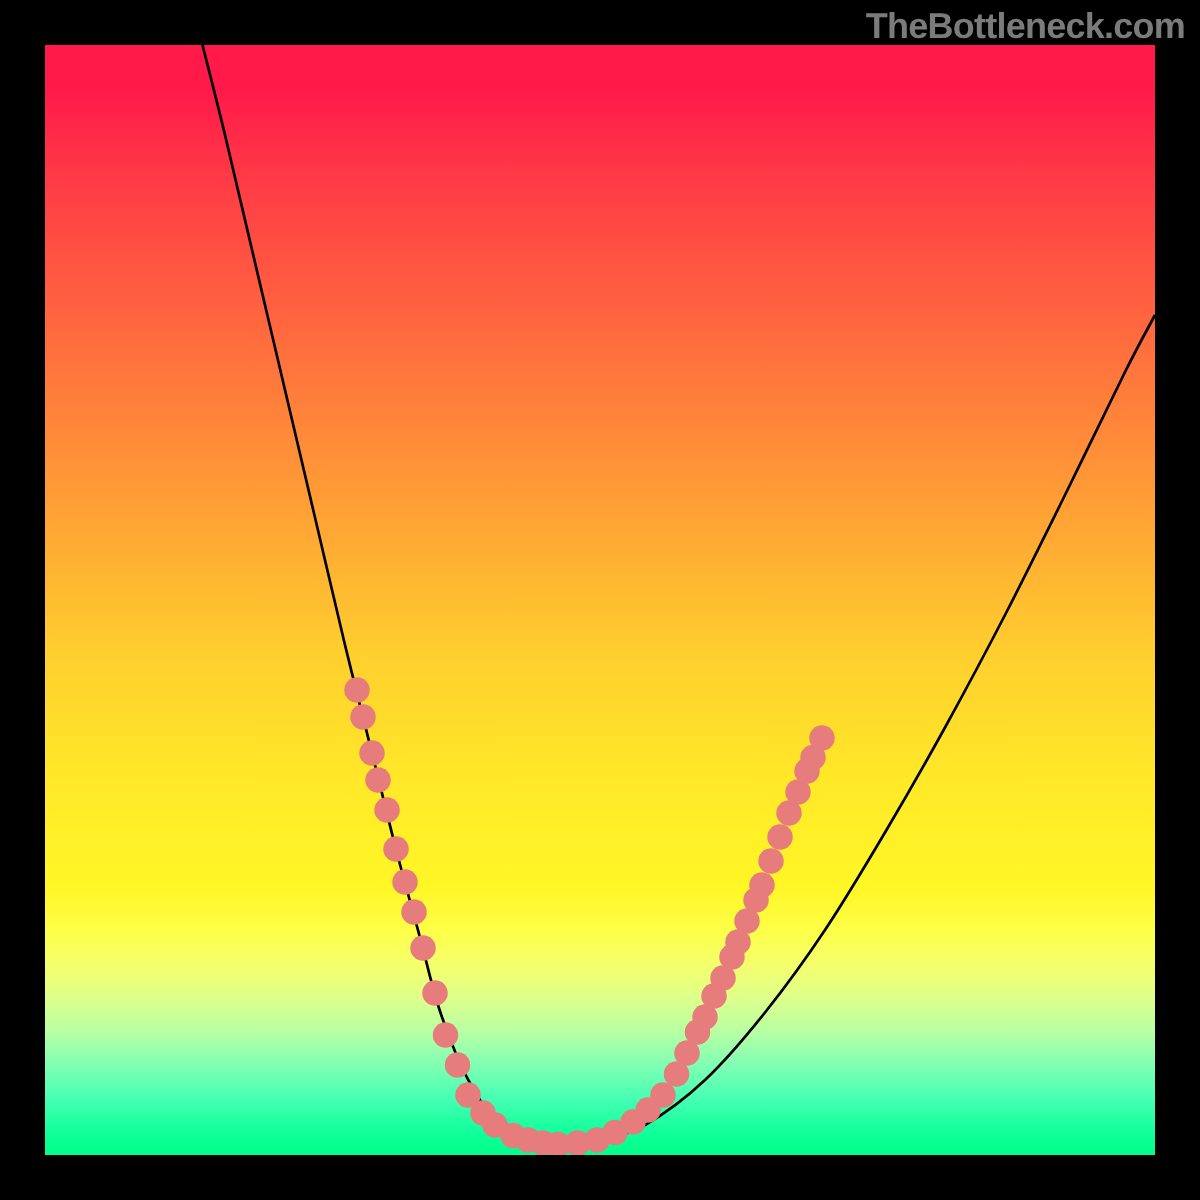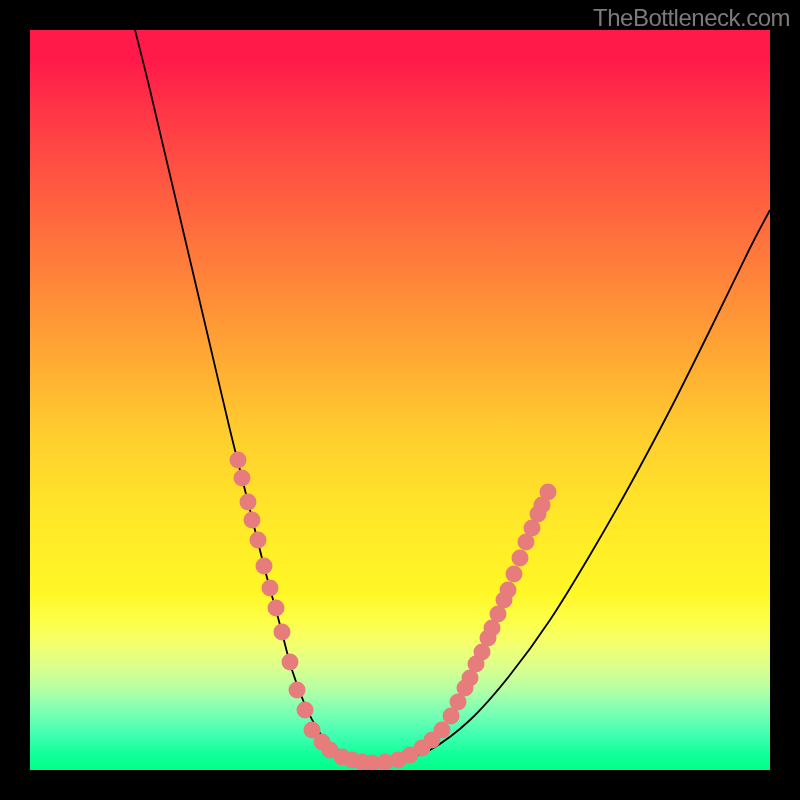--- a/index.html
+++ b/index.html
@@ -9,21 +9,21 @@
     width: 800px;
     height: 800px;
     background: #000;
   }
   .watermark {
     position: absolute;
     top: 4px;
     right: 10px;
     font-family: Arial, Helvetica, sans-serif;
     font-size: 24px;
-    font-weight: 400;
+    font-weight: 700;
     color: #7b7b7b;
     letter-spacing: -0.5px;
     z-index: 10;
   }
   .plot {
     position: absolute;
     left: 30px;
     top: 30px;
     width: 740px;
     height: 740px;

